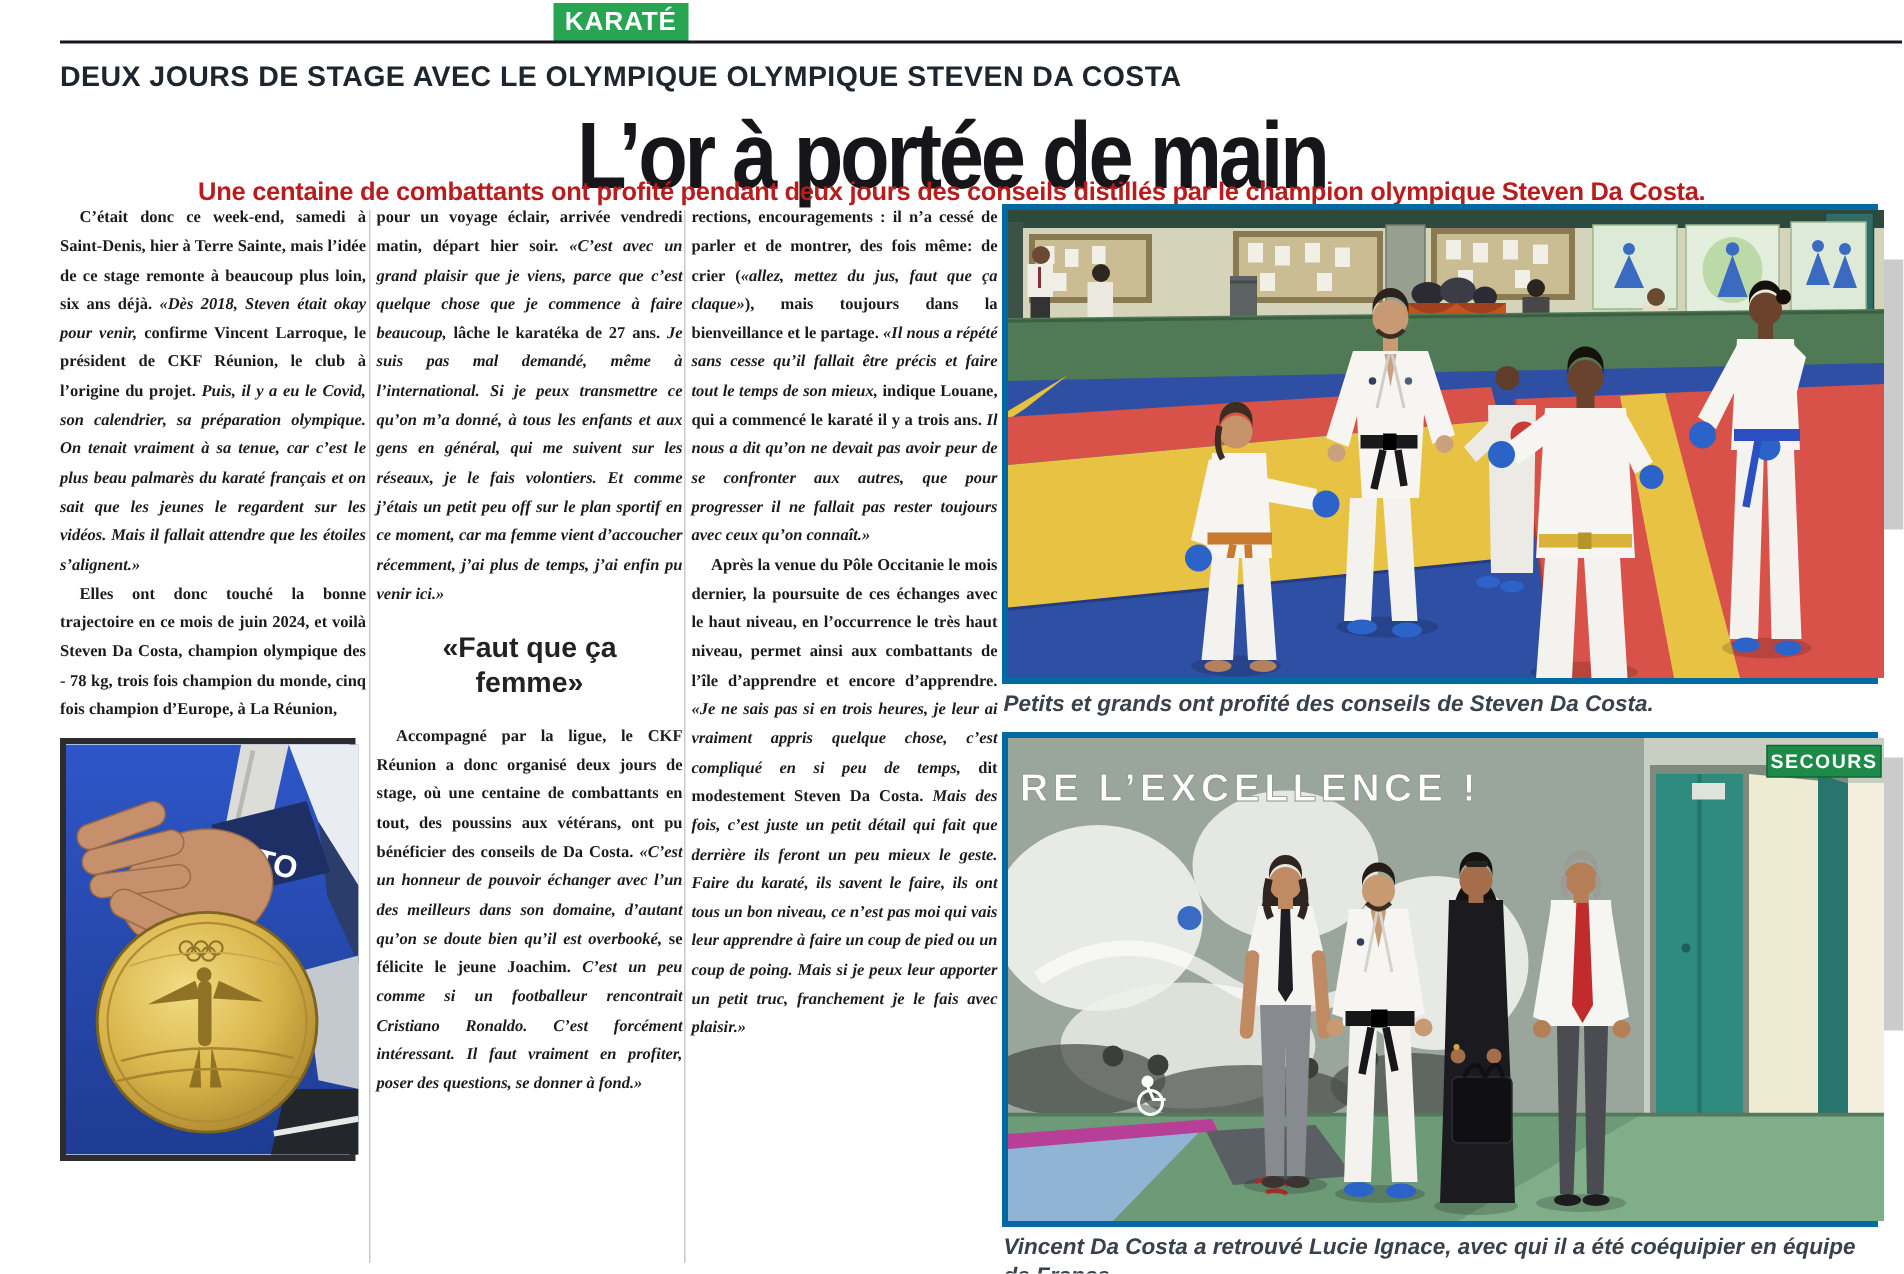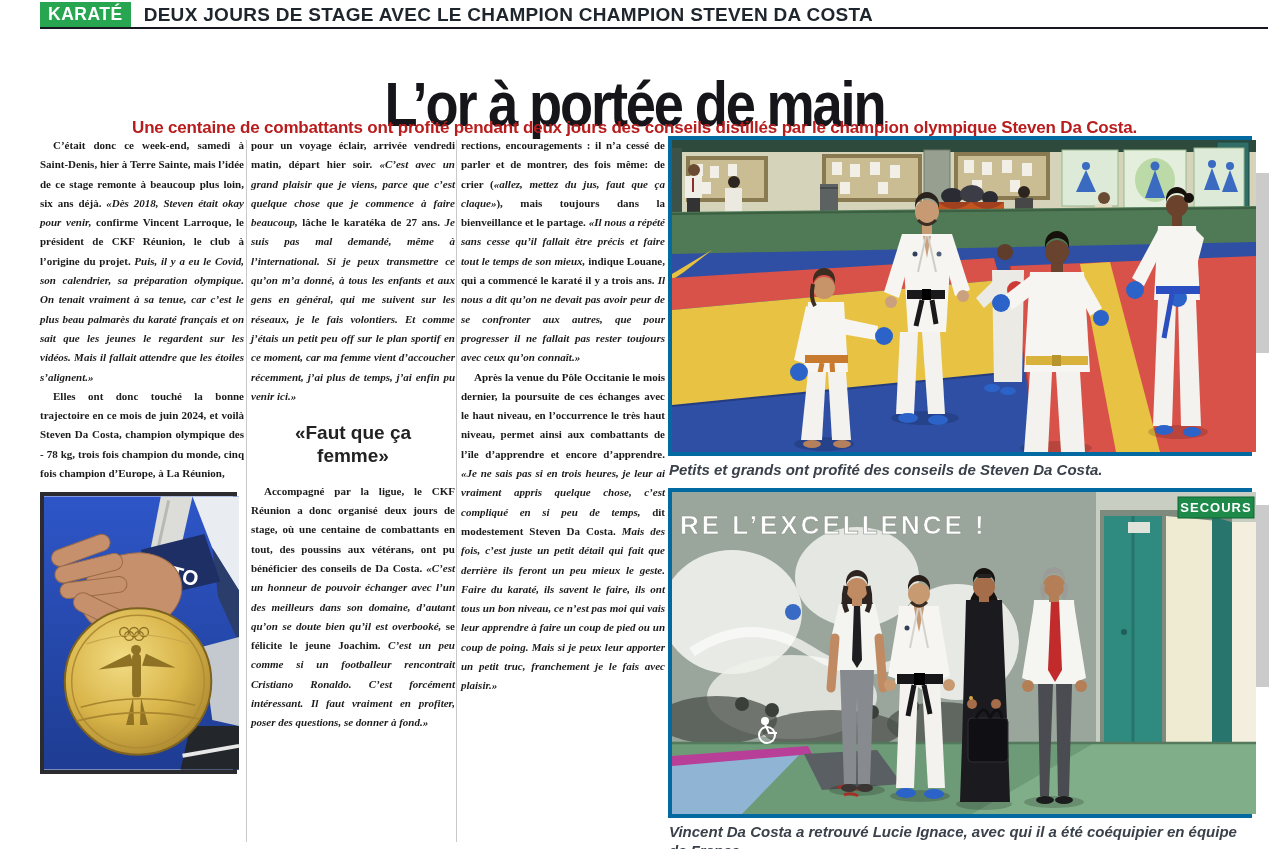--- a/index.html
+++ b/index.html
@@ -1,21 +1,21 @@
 <!DOCTYPE html>
 <html><head>
 <meta charset="utf-8">
 <style>
   html,body{margin:0;padding:0;}
   body{
     width:1269px;height:849px;position:relative;background:#ffffff;overflow:hidden;
     font-family:"Liberation Sans",sans-serif;
   }
   
-  .kicker{position:absolute;left:40px;top:2px;display:flex;align-items:center;gap:13px;}
+  .kicker{position:absolute;left:40px;top:2px;display:flex;align-items:center;gap:13px;flex-direction:column;}
   .badge{background:#27a550;color:#fff;font-weight:700;font-size:17.5px;line-height:1;
          padding:4px 8px 4px 8px;letter-spacing:.5px;}
   .kicker-headline{font-weight:700;font-size:19px;color:#1e252c;letter-spacing:.3px;white-space:nowrap;}
   .header-rule{position:absolute;left:40px;top:27px;width:1228px;height:2px;background:#171722;}
   
   .title{position:absolute;left:0;top:31px;width:1269px;text-align:center;
          font-weight:800;font-size:63px;line-height:1;color:#16161a;letter-spacing:-2.5px;
          transform:scaleX(.86);transform-origin:50% 50%;}
   .subtitle{position:absolute;left:0;top:101px;width:1269px;text-align:center;
             font-weight:700;font-size:17px;color:#b91c1c;letter-spacing:-.2px;}
@@ -39,21 +39,21 @@
   .photos{position:absolute;left:668px;top:136px;width:584px;}
   .photos .caption{margin:5px 0 9px 1px;font-size:15px;}
   .edge-strip{position:absolute;width:13px;background:#cbcbcb;left:1256px;}
   .strip-a{top:173px;height:180px;} .strip-b{top:505px;height:182px;}
 </style>
 </head>
 <body>
 
 <div class="kicker">
   <span class="badge">KARATÉ</span>
-  <span class="kicker-headline">DEUX JOURS DE STAGE AVEC LE CHAMPION CHAMPION STEVEN DA COSTA</span>
+  <span class="kicker-headline">DEUX JOURS DE STAGE AVEC LE OLYMPIQUE OLYMPIQUE STEVEN DA COSTA</span>
 </div>
 <div class="header-rule"></div>
 
 <h1 class="title">L’or à portée de main</h1>
 <p class="subtitle">Une centaine de combattants ont profité pendant deux jours des conseils distillés par le champion olympique Steven Da Costa.</p>
 
 <div class="colrule rule-a"></div>
 <div class="colrule rule-b"></div>
 
 <div class="col col-1">

